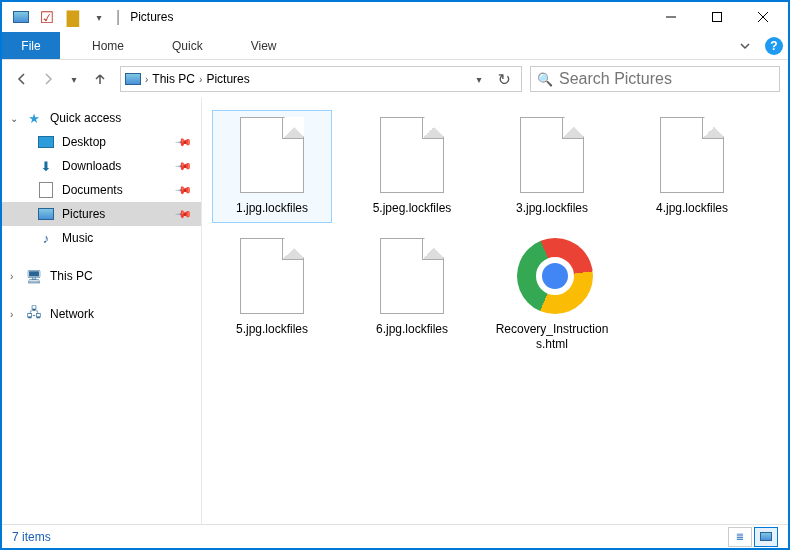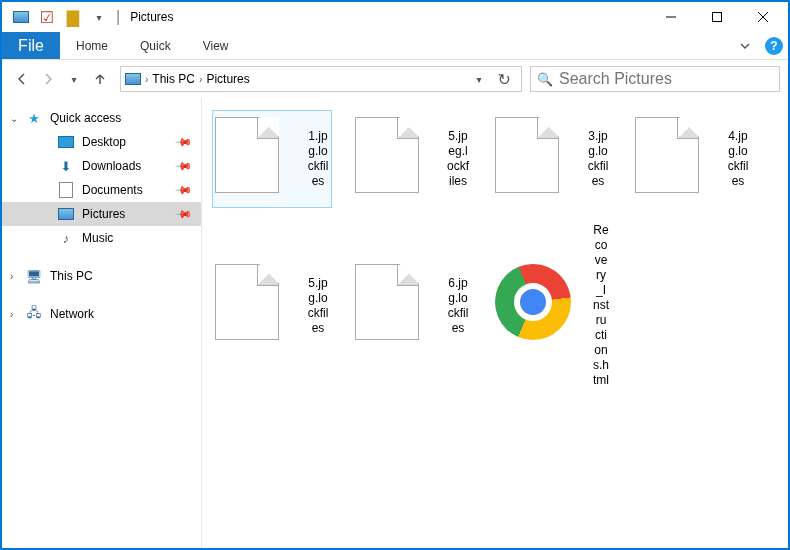--- a/index.html
+++ b/index.html
@@ -10,22 +10,22 @@
 .titlebar { height: 30px; background: #fff; display: flex; align-items: center; padding: 0 2px; }
 .titlebar .qat { display: flex; align-items: center; gap: 4px; padding: 0 6px; }
 .qat-icon { width: 22px; height: 20px; display: flex; align-items: center; justify-content: center; }
 .titlebar .title { margin-left: 10px; font-size: 12px; color: #000; }
 .titlebar .spacer { flex: 1; }
 .winbtn { width: 46px; height: 30px; display: flex; align-items: center; justify-content: center; color: #000; }
 .winbtn svg { width: 10px; height: 10px; }
 
 
 .ribbon { height: 28px; display: flex; align-items: stretch; border-bottom: 1px solid #e1e1e1; }
-.ribbon .file-tab { width: 58px; background: #1979ca; color: #fff; font-size: 16px; display: flex; align-items: center; justify-content: center; }
-.ribbon .tab { padding: 0 16px; font-size: 12px; color: #333; display: flex; align-items: center; }
+.ribbon .file-tab { width: 58px; background: #1979ca; color: #fff; font-size: 12px; display: flex; align-items: center; justify-content: center; }
+.ribbon .tab { padding: 0 16px; font-size: 12px; color: #333; display: flex; align-items: center; margin-left: 16px; }
 .ribbon .rspacer { flex: 1; }
 .ribbon .chev { width: 30px; display: flex; align-items: center; justify-content: center; color: #555; }
 .ribbon .help { width: 28px; display: flex; align-items: center; justify-content: center; }
 .help-circle { width: 18px; height: 18px; border-radius: 50%; background: #1e9bf0; color: #fff; font-size: 12px; font-weight: bold; display: flex; align-items: center; justify-content: center; }
 
 
 .addr { height: 38px; display: flex; align-items: center; padding: 4px 8px; gap: 8px; }
 .navbtns { display: flex; align-items: center; gap: 2px; }
 .navbtn { width: 24px; height: 24px; display: flex; align-items: center; justify-content: center; color: #555; }
 .navbtn.disabled { color: #b0b0b0; }
@@ -33,28 +33,28 @@
 .crumb { font-size: 12px; color: #000; display: flex; align-items: center; gap: 6px; }
 .crumb-sep { color: #555; font-size: 10px; }
 .addrbox .aspace { flex: 1; }
 .searchbox { width: 250px; height: 26px; border: 1px solid #ccc; display: flex; align-items: center; padding: 0 6px; gap: 6px; }
 .searchbox input { border: none; outline: none; font-size: 16px; flex: 1; color: #777; background: transparent; }
 
 
 .body { flex: 1; display: flex; overflow: hidden; }
 .sidebar { width: 200px; border-right: 1px solid #e8e8e8; padding: 8px 0; overflow: hidden; }
 .navitem { height: 24px; display: flex; align-items: center; padding-left: 24px; gap: 8px; font-size: 12px; color: #000; position: relative; }
-.navitem.indent { padding-left: 56px; }
+.navitem.indent { padding-left: 36px; }
 .navitem.selected { background: #d8d8d8; }
 .navitem .pin { position: absolute; right: 10px; color: #7a7a7a; font-size: 11px; transform: rotate(45deg); }
 .navgroup-gap { height: 14px; }
 .tree-arrow { position: absolute; left: 8px; color: #555; font-size: 10px; }
 
 .content { flex: 1; padding: 12px 10px; display: flex; flex-wrap: wrap; align-content: flex-start; gap: 8px 20px; }
-.file { width: 120px; display: flex; flex-direction: row; align-items: center; text-align: center; padding: 6px 2px; border: 1px solid transparent; gap: 28px; }
+.file { width: 120px; display: flex; flex-direction: column; align-items: center; text-align: center; padding: 6px 2px; border: 1px solid transparent; }
 .file.selected { border: 1px solid #99d1ff; background: #cce8ff40; }
 .file .thumb { width: 70px; height: 78px; position: relative; margin-bottom: 6px; }
 .blank-doc { width: 64px; height: 76px; background: #fff; border: 1px solid #aaa; position: relative; margin: 0 auto; }
 .blank-doc::before { content: ""; position: absolute; top: 0; right: 0; width: 20px; height: 20px; background: linear-gradient(135deg, transparent 50%, #ddd 50%); border-left: 1px solid #aaa; border-bottom: 1px solid #aaa; }
 .blank-doc::after { content: ""; position: absolute; top: -1px; right: -1px; width: 20px; height: 20px; background: #fff; clip-path: polygon(100% 0, 0 0, 100% 100%); }
 .fname { font-size: 12px; color: #000; word-break: break-word; line-height: 1.25; max-width: 115px; }
 
 
 .chrome { width: 76px; height: 76px; border-radius: 50%; position: relative; margin: 0 auto; background: conic-gradient(#ea4335 0deg 105deg, #fbbc05 105deg 225deg, #34a853 225deg 360deg); transform: rotate(-22deg); display:flex; align-items:center; justify-content:center;}
 .chrome .inner { width: 38px; height: 38px; border-radius: 50%; background: #4285f4; border: 6px solid #fff; transform: rotate(22deg); }
@@ -258,14 +258,22 @@
           <div class="thumb">
             <div class="chrome">
               <div class="inner"></div>
             </div>
           </div>
           <div class="fname">Recovery_Instructions.html</div>
         </div>
       </div>
   </div>
 
+  <div class="status">
+    <span>7 items</span>
+    <div class="sspacer"></div>
+    <div class="viewbtn">≣</div>
+    <div class="viewbtn active">
+        <span class="picico" style="width:12px;height:9px;"></span>
+      </div>
+  </div>
 
 </div>
 
 </body></html>

